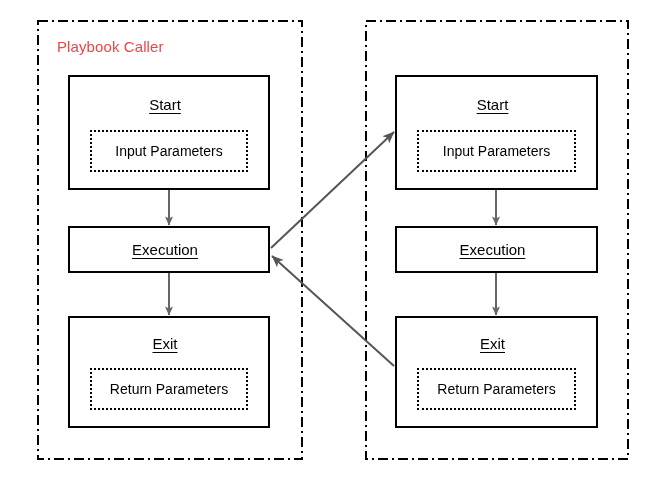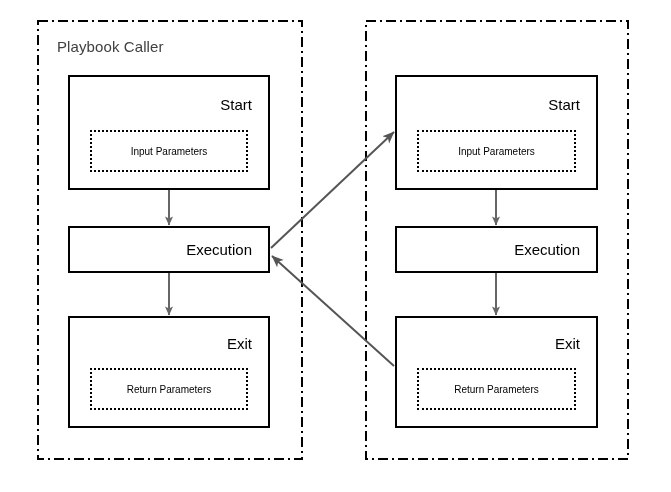--- a/index.html
+++ b/index.html
@@ -24,54 +24,55 @@
     position: absolute;
     left: 0;
     top: 0;
     overflow: visible;
     pointer-events: none;
   }
   .lane-title {
     position: absolute;
     font-size: 15px;
     line-height: 18px;
-    color: #404040;
+    color: #ef4444;
     white-space: nowrap;
     letter-spacing: 0.1px;
   }
   
   .node {
     position: absolute;
     border: 2px solid #000000;
     background: #ffffff;
     box-sizing: border-box;
   }
   .node-title {
     position: absolute;
     left: 0;
-    right: 16px;
-    text-align: right;
+    right: 8px;
+    text-align: center;
     font-size: 15px;
     line-height: 18px;
+    text-decoration: underline;
     text-underline-offset: 3px;
     color: #000000;
     white-space: nowrap;
   }
   
   .param-box {
     position: absolute;
     border: 2px dotted #000000;
     background: #ffffff;
     box-sizing: border-box;
     display: flex;
     align-items: center;
     justify-content: center;
   }
   .param-label {
-    font-size: 10px;
+    font-size: 14px;
     line-height: 15px;
     color: #000000;
     white-space: nowrap;
   }
   
   #connectors {
     position: absolute;
     left: 0;
     top: 0;
     width: 671px;

